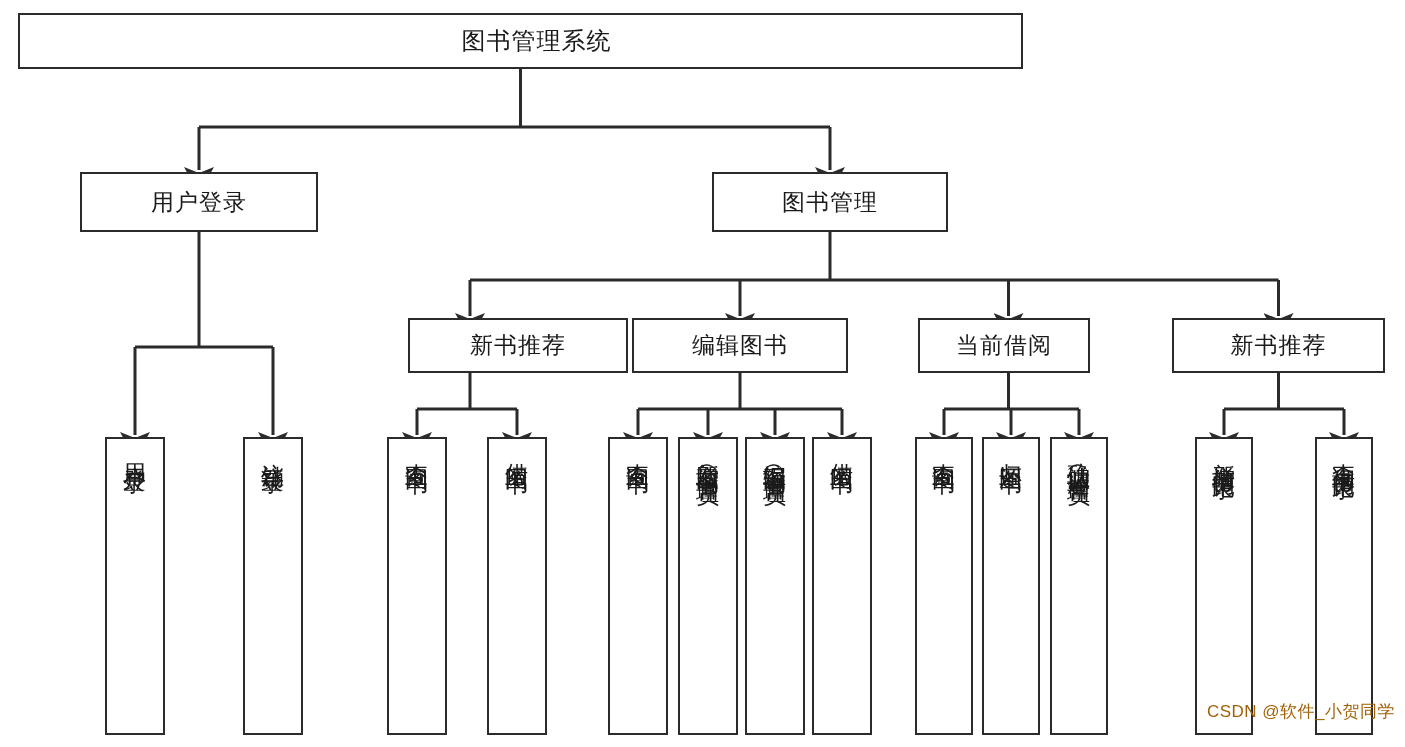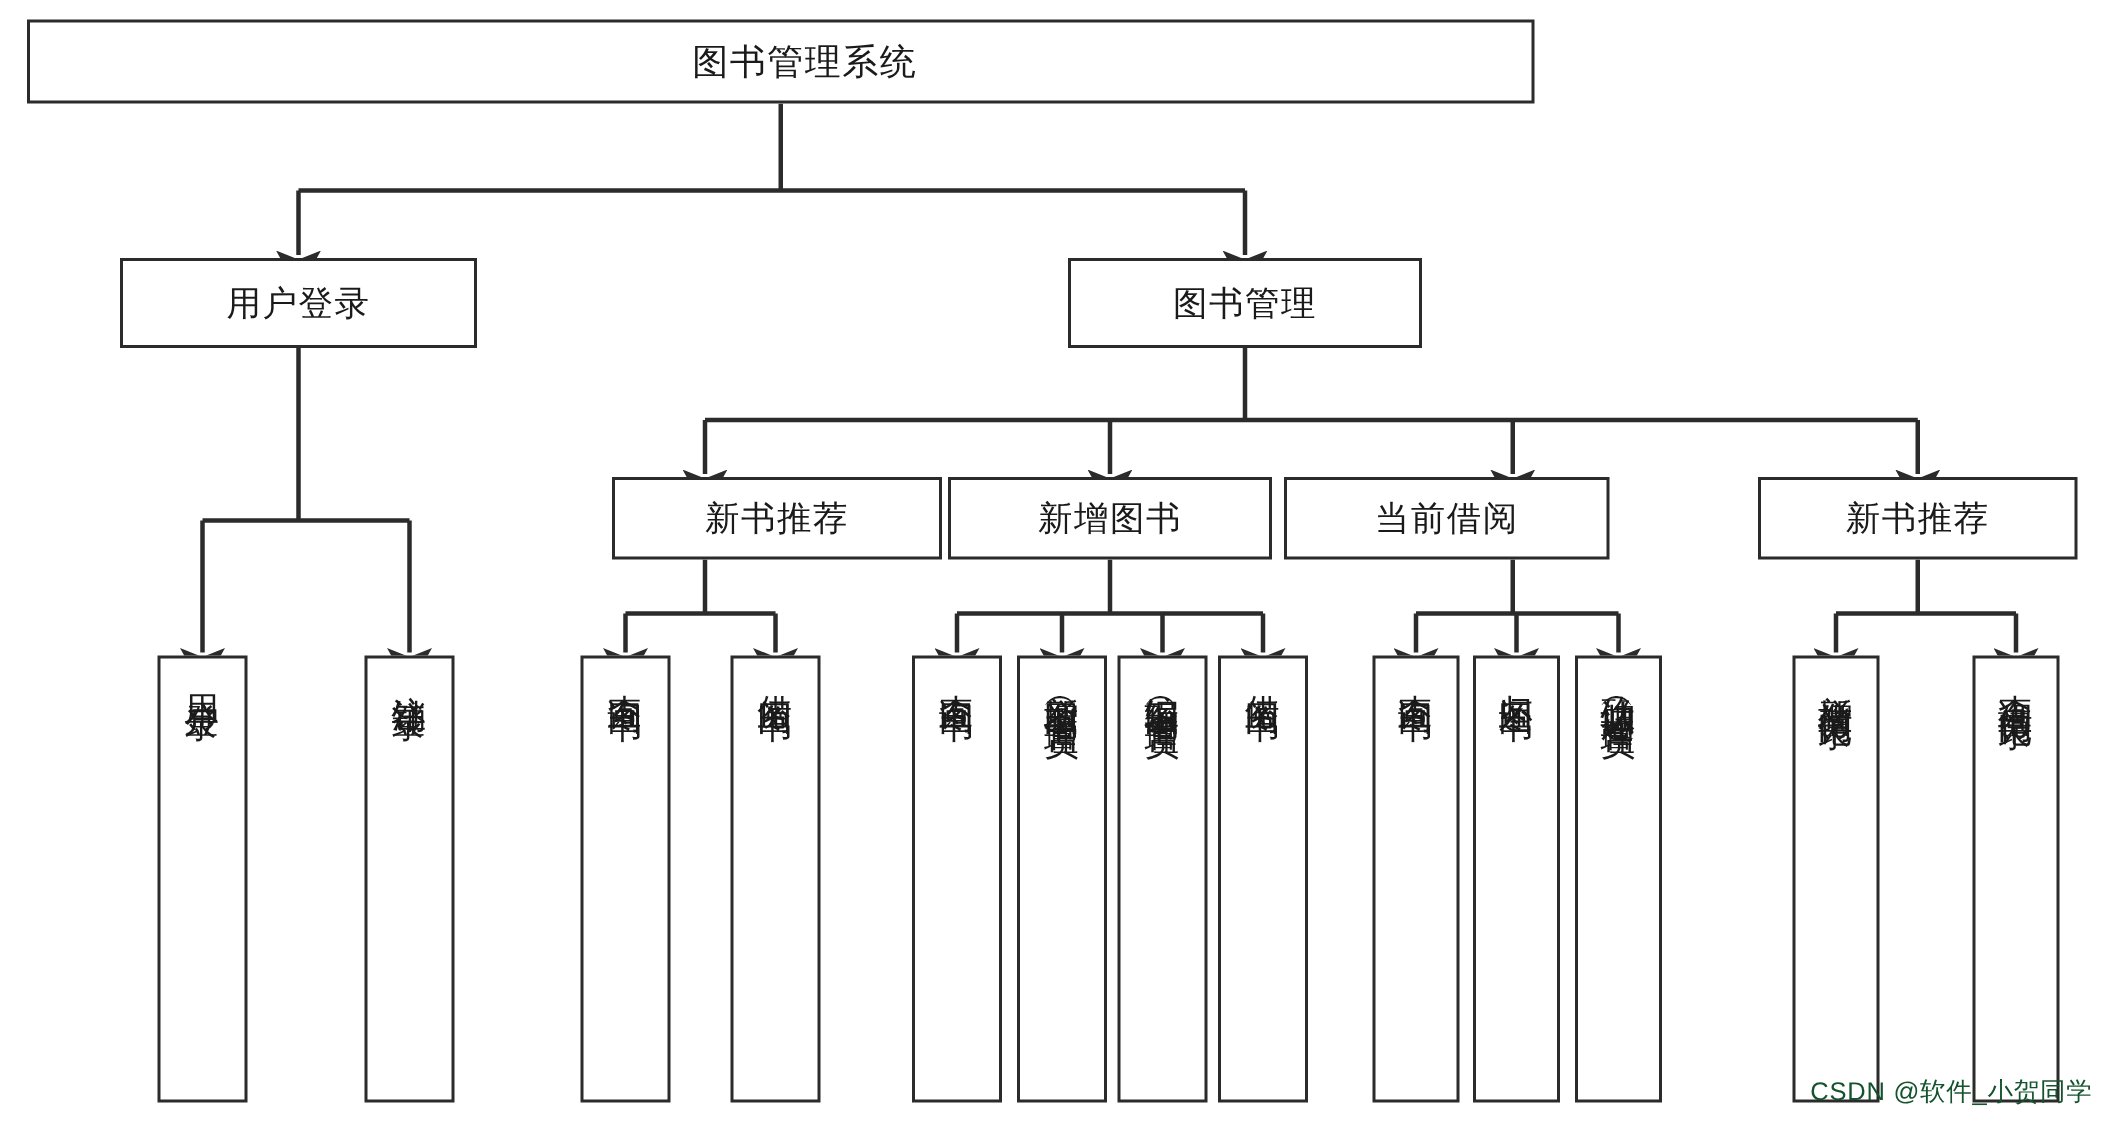--- a/index.html
+++ b/index.html
@@ -54,23 +54,23 @@
     line-height: 1.05;
     white-space: nowrap;
   }
   .node.root {
     font-size: 24px;
     padding-left: 32px;
   }
   #watermark {
     position: absolute;
     right: 10px;
-    bottom: 8px;
+    bottom: 24px;
     font-size: 17px;
-    color: #14532d;
+    color: #a16207;
     letter-spacing: 0.5px;
     z-index: 5;
     user-select: none;
   }
 </style>
 </head>
 <body>
 
 <div id="canvas">
 
@@ -124,23 +124,23 @@
       <div class="node horiz" style="left: 80px; top: 172px; width: 238px; height: 60px;">
         <span>用户登录</span>
       </div>
       <div class="node horiz" style="left: 712px; top: 172px; width: 236px; height: 60px; justify-content: center;">
         <span>图书管理</span>
       </div>
       <div class="node horiz" style="left: 360px; top: 318px; width: 220px; height: 55px; margin-left: 48px;">
         <span>新书推荐</span>
       </div>
       <div class="node horiz" style="left: 632px; top: 318px; width: 216px; height: 55px;">
-        <span>新增图书</span>
+        <span>编辑图书</span>
       </div>
-      <div class="node horiz" style="left: 856px; top: 318px; width: 217px; height: 55px;">
+      <div class="node horiz" style="left: 918px; top: 318px; width: 172px; height: 55px;">
         <span>当前借阅</span>
       </div>
       <div class="node horiz" style="left: 1172px; top: 318px; width: 213px; height: 55px;">
         <span>新书推荐</span>
       </div>
       <div class="node vert" style="left: 105px; top: 437px; width: 60px; height: 298px;">
         <span class="vtext">用户登录</span>
       </div>
       <div class="node vert" style="left: 243px; top: 437px; width: 60px; height: 298px;">
         <span class="vtext">注销登录</span>

